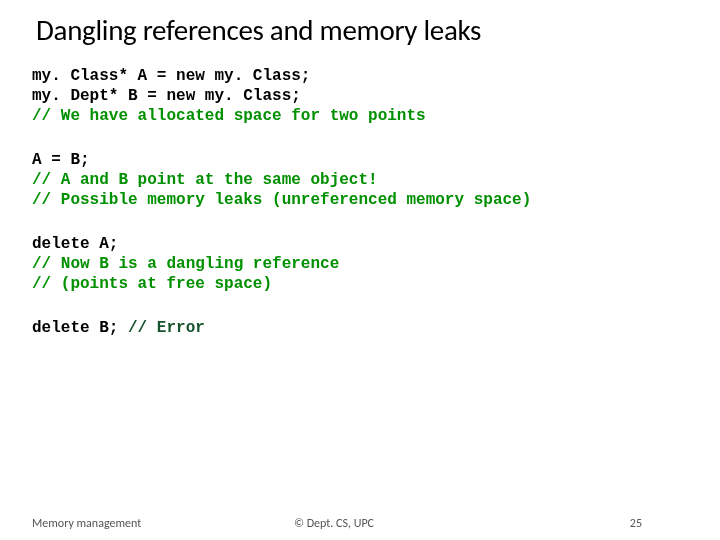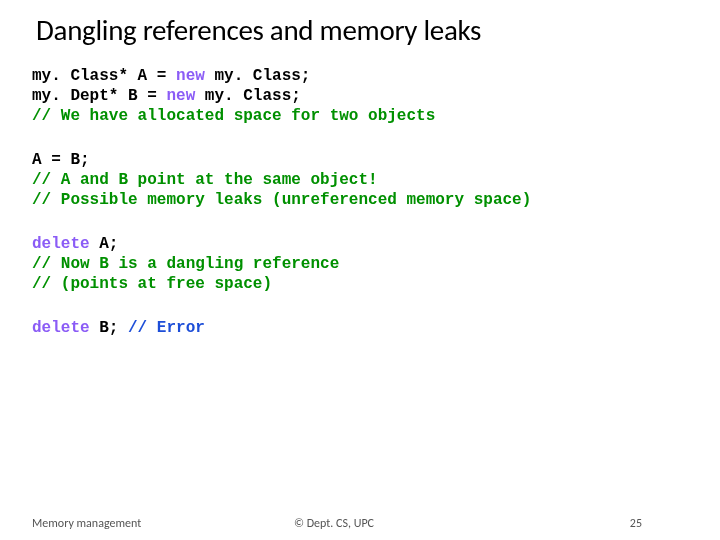--- a/index.html
+++ b/index.html
@@ -20,23 +20,23 @@
   }
   .code-block {
     font-family: Consolas, "Courier New", monospace;
     font-size: 16px;
     line-height: 1.25;
     font-weight: bold;
     color: #000;
     white-space: pre;
     margin-bottom: 24px;
   }
-  .kw  { color: #8b5cf6; }   
+  .kw  { color: #000000; }   
   .cm  { color: #009000; }   
-  .err { color: #1d4ed8; }   
+  .err { color: #14532d; }   
 
   .footer {
     position: absolute;
     bottom: 10px;
     left: 0;
     width: 668px;
     padding: 0 26px 0 32px;
     font-size: 12px;
     color: #555;
     display: flex;
@@ -45,21 +45,21 @@
   }
   .footer .center { position: absolute; left: 50%; transform: translateX(-50%); text-align: right; }
 </style>
 </head>
 <body>
 
 <h1 class="title">Dangling references and memory leaks</h1>
 
 <div class="code-block"><span>my. Class* A = </span><span class="kw">new</span><span> my. Class;</span>
 <span>my. Dept* B = </span><span class="kw">new</span><span> my. Class;</span>
-<span class="cm">// We have allocated space for two objects</span></div>
+<span class="cm">// We have allocated space for two points</span></div>
 
 <div class="code-block"><span>A = B;</span>
 <span class="cm">// A and B point at the same object!</span>
 <span class="cm">// Possible memory leaks (unreferenced memory space)</span></div>
 
 <div class="code-block"><span class="kw">delete</span><span> A;</span>
 <span class="cm">// Now B is a dangling reference</span>
 <span class="cm">// (points at free space)</span></div>
 
 <div class="code-block"><span class="kw">delete</span><span> B; </span><span class="err">// Error</span></div>

